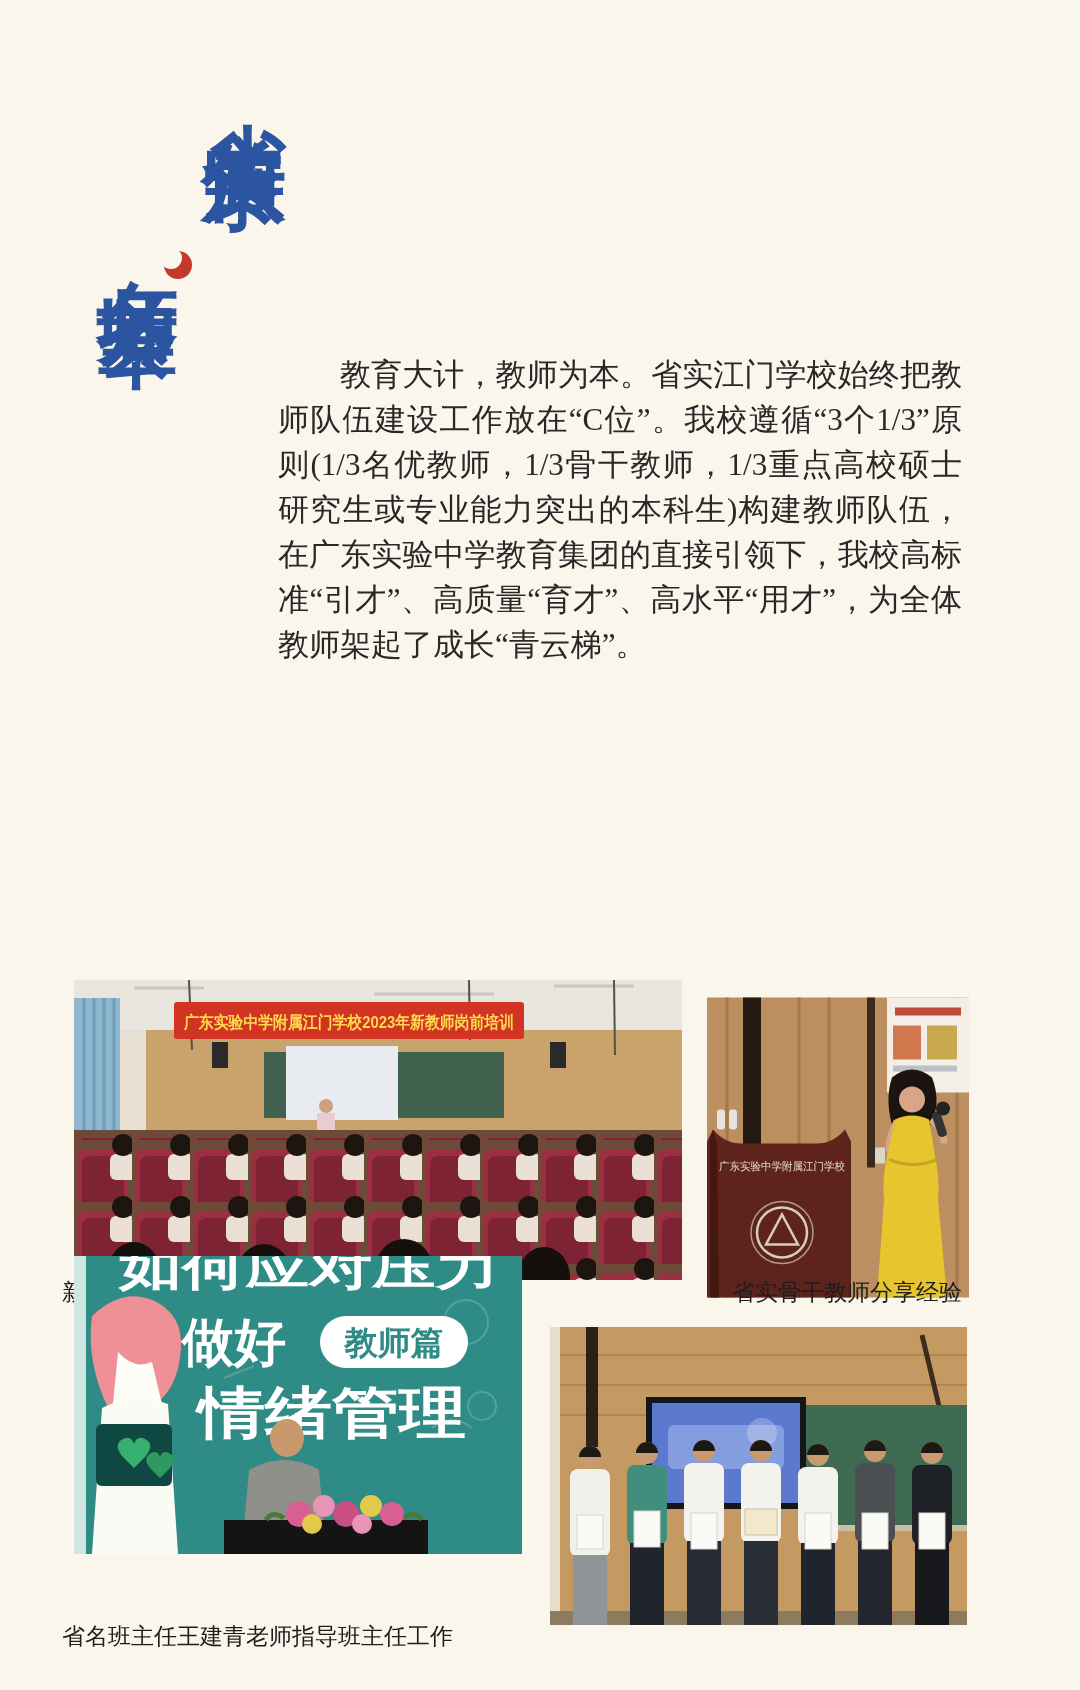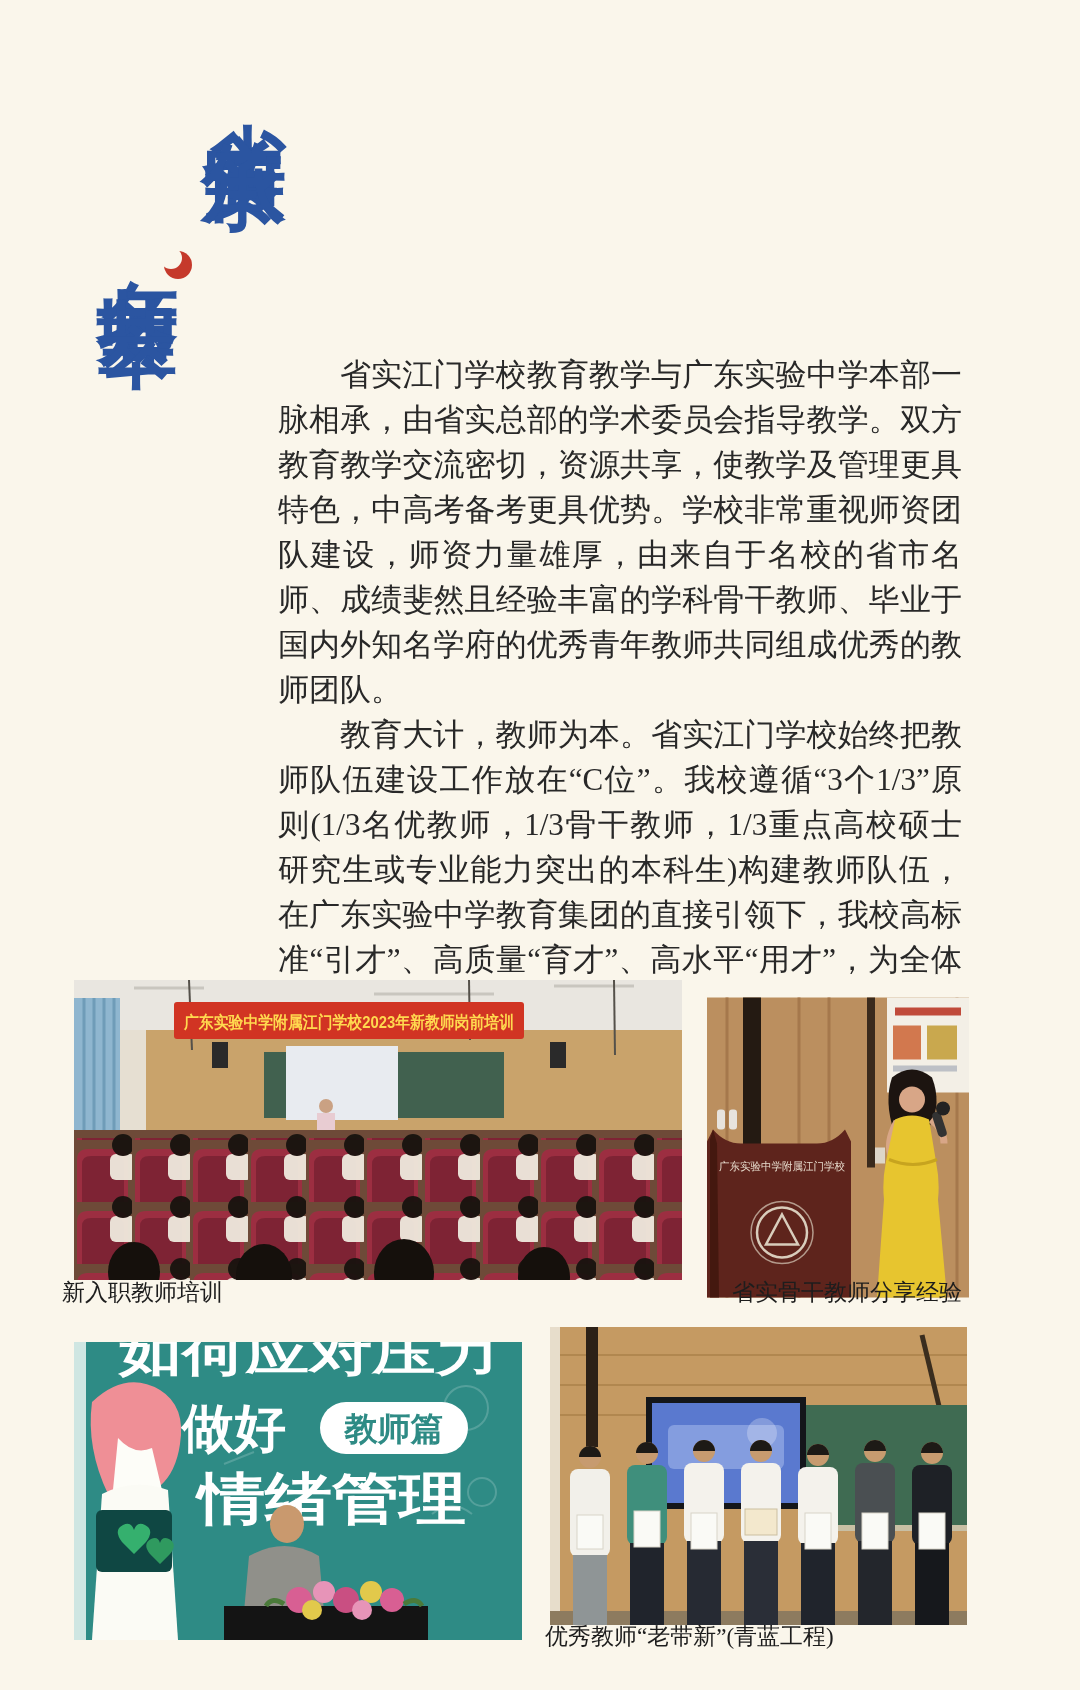--- a/index.html
+++ b/index.html
@@ -17,21 +17,21 @@
   
   .body-text{position:absolute;left:278px;top:352px;width:684px;font-size:31px;
              line-height:45px;color:#282828;text-align:justify;}
   .body-text p{margin:0;text-indent:2em;}
 
   
   .photo{position:absolute;margin:0;padding:12px;}
   .photo svg{display:block;width:100%;height:100%;}
   #photo1{left:62px;top:968px;width:608px;height:300px;}
   #photo2{left:695px;top:968px;width:262px;height:335px;}
-  #photo3{left:62px;top:1330px;width:448px;height:298px;border-radius:16px;}
+  #photo3{left:62px;top:1244px;width:448px;height:298px;border-radius:16px;}
   #photo4{left:538px;top:1315px;width:417px;height:298px;}
 
   .caption{position:absolute;font-size:23px;color:#1d1d1d;
            font-family:"Liberation Serif","DejaVu Serif",serif;}
   #cap1{left:62px;top:1277px;}
   #cap2{left:732px;top:1277px;}
   #cap3{left:62px;top:1621px;}
   #cap4{left:545px;top:1621px;}
 
   svg text{font-family:"Liberation Sans","DejaVu Sans",sans-serif;}
@@ -42,21 +42,20 @@
 <div id="page">
 
   <div class="title-col" id="tcol1">省实传承</div>
   <div class="title-col" id="tcol2">名师荟萃</div>
   <svg id="seal" viewBox="0 0 42 30">
     <circle cx="22" cy="15" r="14" fill="#c5392b"></circle>
     <circle cx="15" cy="8" r="11" fill="#faf6eb"></circle>
   </svg>
 
   <div class="body-text">
-    <p>省实江门学校教育教学与广东实验中学本部一脉相承，由省实总部的学术委员会指导教学。双方教育教学交流密切，资源共享，使教学及管理更具特色，中高考备考更具优势。学校非常重视师资团队建设，师资力量雄厚，由来自于名校的省市名师、成绩斐然且经验丰富的学科骨干教师、毕业于国内外知名学府的优秀青年教师共同组成优秀的教师团队。</p>
     <p>教育大计，教师为本。省实江门学校始终把教师队伍建设工作放在“C位”。我校遵循“3个1/3”原则(1/3名优教师，1/3骨干教师，1/3重点高校硕士研究生或专业能力突出的本科生)构建教师队伍，在广东实验中学教育集团的直接引领下，我校高标准“引才”、高质量“育才”、高水平“用才”，为全体教师架起了成长“青云梯”。</p>
   </div>
 
   <figure class="photo" id="photo1">
     <svg viewBox="0 0 608 300">
       <rect width="608" height="300" fill="#c9a36b"></rect>
       <rect width="608" height="50" fill="#e9e6e0"></rect>
       <g stroke="#c9c6bf" stroke-width="3">
         <line x1="60" y1="8" x2="130" y2="8"></line>
           <line x1="300" y1="14" x2="420" y2="14"></line>
@@ -176,20 +175,21 @@
           <circle cx="272" cy="258" r="13" fill="#c94f82"></circle>
           <circle cx="297" cy="250" r="11" fill="#e2c94b"></circle>
           <circle cx="318" cy="258" r="12" fill="#d85f93"></circle>
           <circle cx="238" cy="268" r="10" fill="#e2c94b"></circle>
           <circle cx="288" cy="268" r="10" fill="#e794b8"></circle>
           <path d="M210 262 q-12-8-18 2 M330 262 q12-8 18 2" stroke="#4a7a3a" stroke-width="5" fill="none"></path>
         </g>
       </g>
     </svg>
   </figure>
+  <figcaption class="caption" id="cap3">省名班主任王建青老师指导班主任工作</figcaption>
 
   <figure class="photo" id="photo4">
     <svg viewBox="0 0 417 298">
       <rect width="417" height="298" fill="#c59a62"></rect>
       <path d="M0 28 H417 M0 58 H417 M0 88 H417" stroke="#b1874f" stroke-width="2"></path>
       <rect x="0" y="0" width="10" height="298" fill="#e7ddcb"></rect>
       <rect x="36" y="0" width="12" height="120" fill="#2c2117"></rect>
       <line x1="372" y1="8" x2="394" y2="100" stroke="#3a2d1e" stroke-width="5"></line>
       <rect x="252" y="78" width="165" height="122" fill="#3f6b52"></rect>
       <rect x="252" y="198" width="165" height="6" fill="#c8bfa4"></rect>
@@ -239,15 +239,14 @@
         <rect x="312" y="186" width="26" height="36" fill="#fafaf6" stroke="#d8d4c8"></rect>
 
         <circle cx="382" cy="126" r="11" fill="#c79b6f"></circle>
           <path d="M371 126 a11 11 0 0 1 22 0 Z" fill="#1d1a16"></path>
         <rect x="362" y="138" width="40" height="80" rx="8" fill="#1e2126"></rect>
         <rect x="365" y="216" width="34" height="82" fill="#16181c"></rect>
         <rect x="369" y="186" width="26" height="36" fill="#fafaf6" stroke="#d8d4c8"></rect>
       </g>
     </svg>
   </figure>
-  <figcaption class="caption" id="cap4">优秀教师“老带新”(青蓝工程)</figcaption>
 
 </div>
 
 </body></html>

